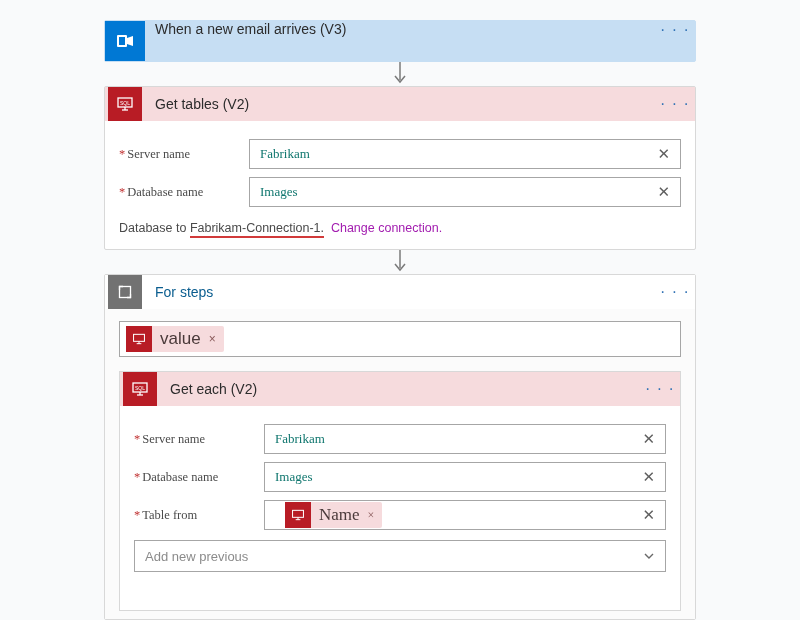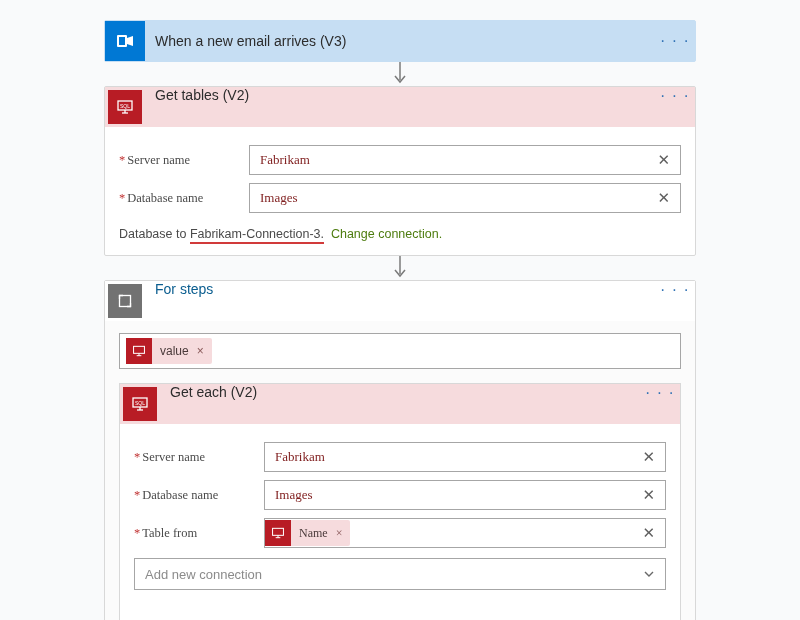--- a/index.html
+++ b/index.html
@@ -15,41 +15,41 @@
     margin: 0 auto;
     position: relative;
   }
   .trigger-card {
     width: 592px;
     margin: 0 auto;
     border: 1px solid #c6def3;
     border-radius: 2px;
     background: #c6def3;
     display: flex;
-    align-items: center;
+    align-items: flex-start;
     height: 42px;
   }
   .action-card {
     width: 592px;
     margin: 0 auto;
     border: 1px solid #d8d8d8;
     border-radius: 2px;
     background: #fff;
   }
   .foreach-card {
     width: 592px;
     margin: 0 auto;
     border: 1px solid #d8d8d8;
     border-radius: 2px;
     background: #fff;
   }
   .card-header {
     display: flex;
-    align-items: flex-start;
-    height: 40px;
+    align-items: center;
+    height: 34px;
   }
   .pink-header { background: #f6dbdd; }
   .grey-header { background: #fff; }
   .icon-box {
     width: 34px;
     height: 34px;
     margin: 3px 3px 3px 3px;
     display: flex;
     align-items: center;
     justify-content: center;
@@ -107,40 +107,40 @@
     height: 30px;
     border: 1px solid #a6a6a6;
     display: flex;
     align-items: center;
     padding: 0 6px 0 10px;
     background: #fff;
   }
   .form-input-text {
     flex: 1;
     font-size: 13px;
-    color: #7f1d1d;
+    color: #0f766e;
   }
   .clear-x {
     color: #5f5f5f;
     font-size: 15px;
     cursor: pointer;
     padding: 0 4px;
   }
   .connected-line {
     font-size: 12.5px;
     color: #4a4a4a;
     padding: 6px 0;
     margin-top: 2px;
   }
   .conn-underline {
     border-bottom: 2px solid #d13a3a;
     padding-bottom: 1px;
   }
   .change-link {
-    color: #4d7c0f;
+    color: #a21caf;
     cursor: pointer;
     margin-top: 38px;
   }
   .arrow-down {
     width: 592px;
     margin: 0 auto;
     height: 24px;
     position: relative;
   }
   .arrow-down svg {
@@ -176,21 +176,21 @@
     width: 26px;
     height: 26px;
     background: #b81c25;
     display: flex;
     align-items: center;
     justify-content: center;
     color: #fff;
   }
   .token-label {
     padding: 0 6px 0 8px;
-    font-size: 12px;
+    font-size: 17px;
     color: #4a3a3a;
   }
   .token-x {
     color: #8a5a5a;
     padding: 0 8px 0 2px;
     font-size: 12px;
     cursor: pointer;
   }
   .nested-card {
     border: 1px solid #d8d8d8;
@@ -263,21 +263,21 @@
         </div>
       </div>
       <div class="form-row">
         <div class="form-label"><span class="req">*</span><span>Database name</span></div>
         <div class="form-input">
           <span class="form-input-text">Images</span>
           <span class="clear-x">✕</span>
         </div>
       </div>
       <div class="connected-line">
-        <span>Database to </span><span class="conn-underline">Fabrikam-Connection-3.</span>&nbsp;&nbsp;<span class="change-link">Change connection.</span>
+        <span>Database to </span><span class="conn-underline">Fabrikam-Connection-1.</span>&nbsp;&nbsp;<span class="change-link">Change connection.</span>
       </div>
     </div>
   </div>
 
   <div class="arrow-down">
     <svg width="14" height="24">
         <line x1="7" y1="0" x2="7" y2="18" stroke="#7a7a7a" stroke-width="1.5"></line>
         <polyline points="2,14 7,20 12,14" fill="none" stroke="#7a7a7a" stroke-width="1.5"></polyline>
       </svg>
   </div>
@@ -332,39 +332,39 @@
           </div>
           <div class="form-row">
             <div class="form-label"><span class="req">*</span><span>Database name</span></div>
             <div class="form-input">
               <span class="form-input-text">Images</span>
               <span class="clear-x">✕</span>
             </div>
           </div>
           <div class="form-row">
             <div class="form-label"><span class="req">*</span><span>Table from</span></div>
-            <div class="form-input" style="padding-left:0;">
+            <div class="form-input" style="padding-left:20px;">
               <span class="token">
                 <span class="token-icon">
                   <svg width="14" height="14" viewBox="0 0 18 18">
                       <rect x="2" y="3" width="14" height="9" fill="none" stroke="#fff" stroke-width="1.3"></rect>
                       <line x1="6" y1="15" x2="12" y2="15" stroke="#fff" stroke-width="1.3"></line>
                       <line x1="9" y1="12" x2="9" y2="15" stroke="#fff" stroke-width="1.3"></line>
                     </svg>
                 </span>
                 <span class="token-label">Name</span>
                 <span class="token-x">×</span>
               </span>
               <span style="flex:1"></span>
               <span class="clear-x">✕</span>
             </div>
           </div>
           <div class="param-row">
             <div class="param-select">
-              <span>Add new connection</span>
+              <span>Add new previous</span>
               <span class="param-chevron">
                 <svg width="12" height="12" viewBox="0 0 12 12">
                     <polyline points="2,4 6,8 10,4" fill="none" stroke="#686868" stroke-width="1.4"></polyline>
                   </svg>
               </span>
             </div>
           </div>
           <div class="connected-line">
             &nbsp;&nbsp;
           </div>

